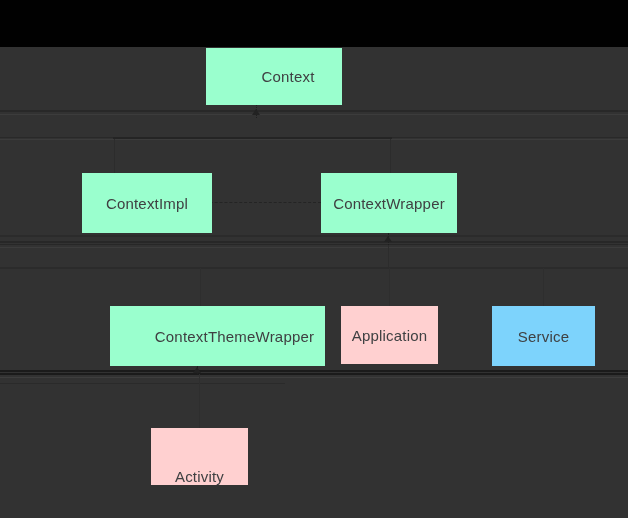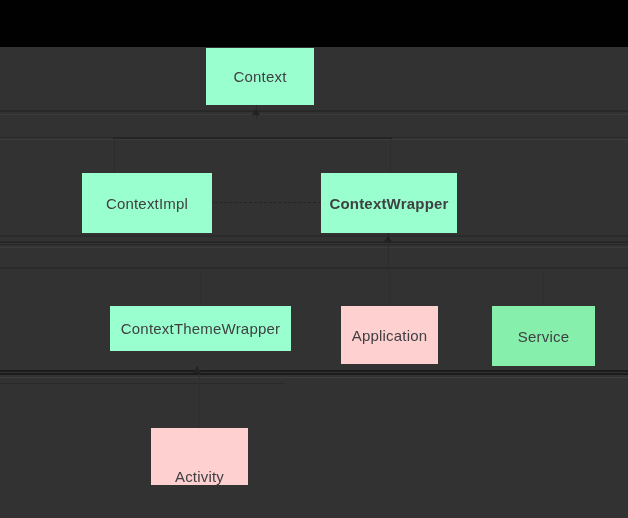--- a/index.html
+++ b/index.html
@@ -9,24 +9,24 @@
     font-family:"Liberation Sans", sans-serif;
   }
   
   .topbar{position:absolute;left:0;top:0;width:628px;height:47px;background:#010101;}
 
   
   .node{
     position:absolute;display:flex;align-items:center;justify-content:center;
     font-size:15px;letter-spacing:.2px;color:#3f4042;
   }
-  .n-context            {left:206px;top:48px; width:108px;height:57px;}
+  .n-context            {left:206px;top:48px; width:108px;height:57px;padding-left:28px;}
   .n-contextimpl        {left:49px; top:173px;width:130px;height:60px;margin-left:33px;}
-  .n-contextwrapper     {left:321px;top:173px;width:136px;height:60px;font-weight:bold;}
-  .n-contextthemewrapper{left:110px;top:306px;width:181px;height:45px;}
+  .n-contextwrapper     {left:321px;top:173px;width:136px;height:60px;}
+  .n-contextthemewrapper{left:110px;top:306px;width:181px;height:60px;padding-left:34px;}
   .n-application        {left:341px;top:306px;width:97px; height:58px;align-items:center;}
   .n-service            {left:492px;top:306px;width:103px;height:60px;}
   .n-activity           {left:151px;top:428px;width:97px; height:57px;align-items:flex-end;}
 
   
   .hline{position:absolute;left:0;width:628px;}
   .hl-a {top:110px;height:2px;background:#282828;}
   .hl-a2{top:114px;height:1px;background:#3c3c3c;}
   .hl-b {top:137px;height:1px;background:#292929;}
   .hl-b2{top:139px;height:1px;background:#3c3c3c;}
@@ -119,21 +119,21 @@
   </div>
 
   <div class="node n-contextthemewrapper" style="background-color: rgb(154, 255, 206);">
     <span>ContextThemeWrapper</span>
   </div>
 
   <div class="node n-application" style="background-color: rgb(255, 208, 208);">
     <span>Application</span>
   </div>
 
-  <div class="node n-service" style="background-color: #86efac;">
+  <div class="node n-service" style="background-color: #7dd3fc;">
     <span>Service</span>
   </div>
 
   <div class="node n-activity" style="background-color: rgb(255, 208, 208);">
     <span>Activity</span>
   </div>
 
 </div>
 
 </body></html>

